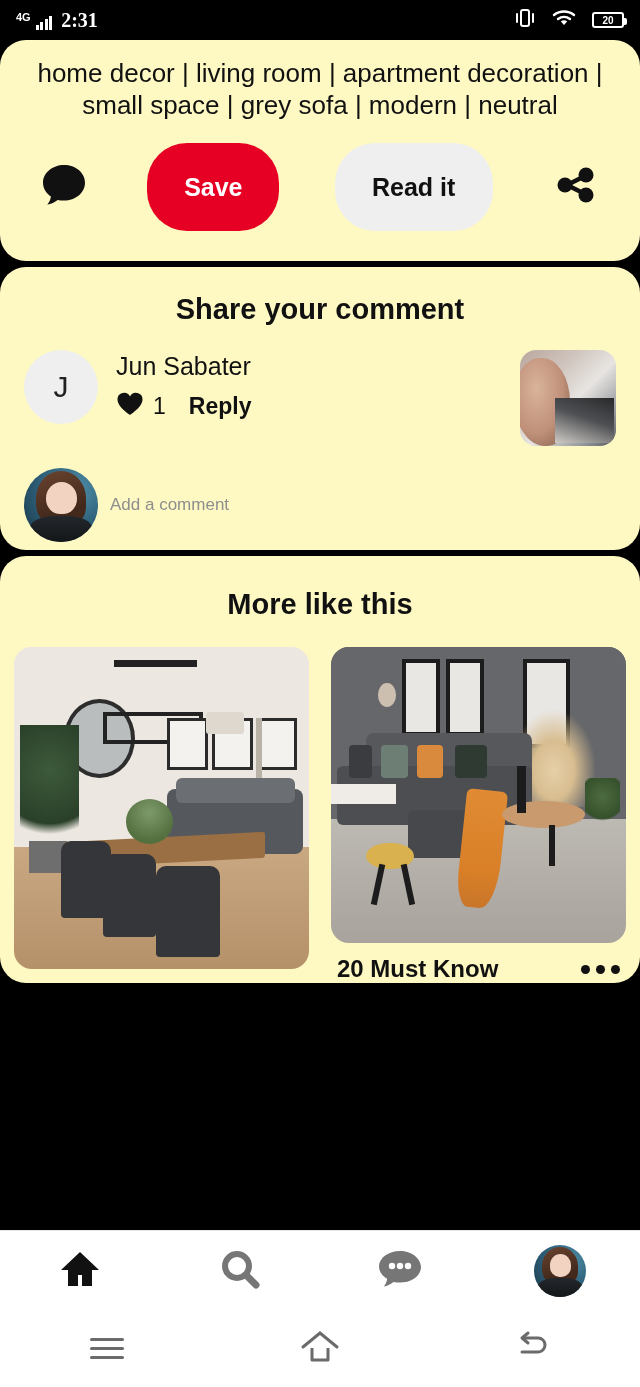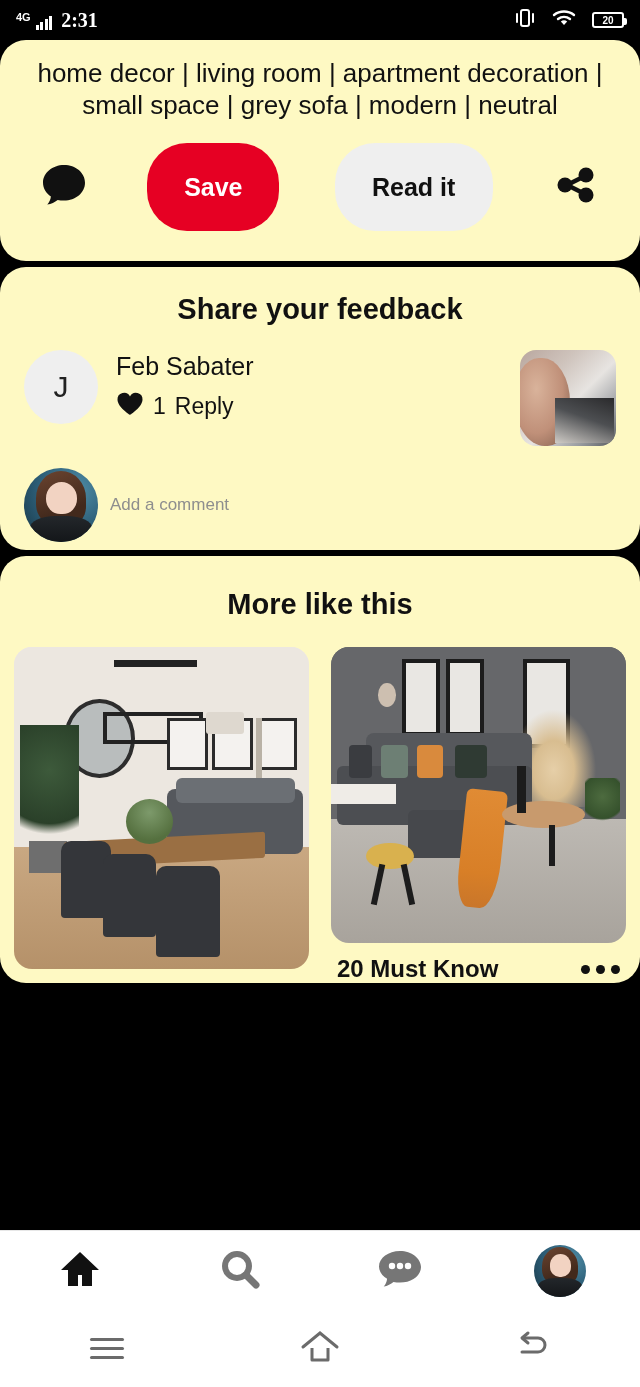--- a/index.html
+++ b/index.html
@@ -62,21 +62,21 @@
   .comment-row { display:flex; align-items:flex-start; padding:14px 24px 0 24px; }
   .av-letter {
     width:74px; height:74px; border-radius:50%; background:#efefef;
     display:flex; align-items:center; justify-content:center;
     font-size:30px; color:#222; flex:0 0 auto;
   }
   .comment-body { flex:1; padding-left:18px; padding-top:2px; }
   .c-name { font-size:25px; color:#111; }
   .c-meta { display:flex; align-items:center; gap:9px; margin-top:10px; }
   .c-likes { font-size:23px; color:#111; }
-  .c-reply { font-size:23px; font-weight:normal; color:#111; }
+  .c-reply { font-size:23px; font-weight:bold; color:#111; margin-left:14px; }
   .c-thumb {
     width:96px; height:96px; border-radius:16px; flex:0 0 auto;
     background:linear-gradient(135deg,#b9a79e 0%,#cfc4bd 30%,#e7e4e1 55%,#9a9da1 80%,#55585c 100%);
     position:relative; overflow:hidden;
   }
   .c-thumb::before {
     content:""; position:absolute; left:-6%; top:8%; width:58%; height:92%;
     background:radial-gradient(ellipse at 40% 35%, #d9b39b 0%, #c09079 55%, #7b5a49 100%);
     border-radius:45% 50% 40% 55%;
   }
@@ -263,26 +263,26 @@
               <circle cx="33" cy="13" r="7.5" fill="#111"></circle>
               <circle cx="12" cy="23" r="7.5" fill="#111"></circle>
               <circle cx="33" cy="33" r="7.5" fill="#111"></circle>
             </svg>
           </span>
         </div>
       </div>
     </div>
 
     <div class="card">
-      <div class="sec-title">Share your feedback</div>
+      <div class="sec-title">Share your comment</div>
 
       <div class="comment-row">
         <div class="av-letter">J</div>
         <div class="comment-body">
-          <div class="c-name">Feb Sabater</div>
+          <div class="c-name">Jun Sabater</div>
           <div class="c-meta">
             <span>
               <svg width="28" height="26" viewBox="0 0 28 26">
                   <path d="M14 24S1.5 16.3 1.5 8.6A6.6 6.6 0 0 1 14 5.4 6.6 6.6 0 0 1 26.5 8.6C26.5 16.3 14 24 14 24z" fill="#111"></path>
                 </svg>
             </span>
             <span class="c-likes">1</span>
             <span class="c-reply">Reply</span>
           </div>
         </div>

